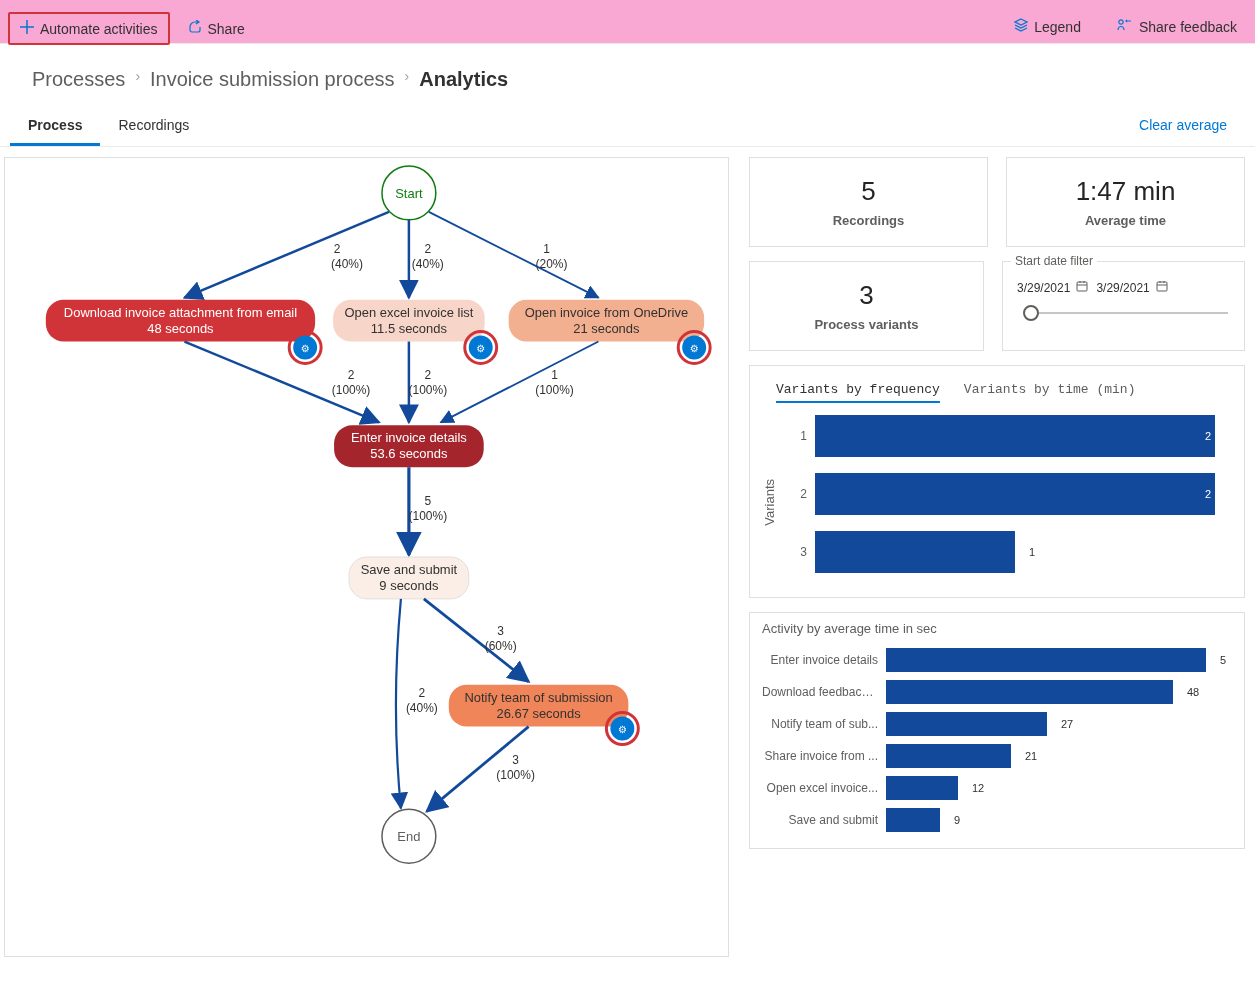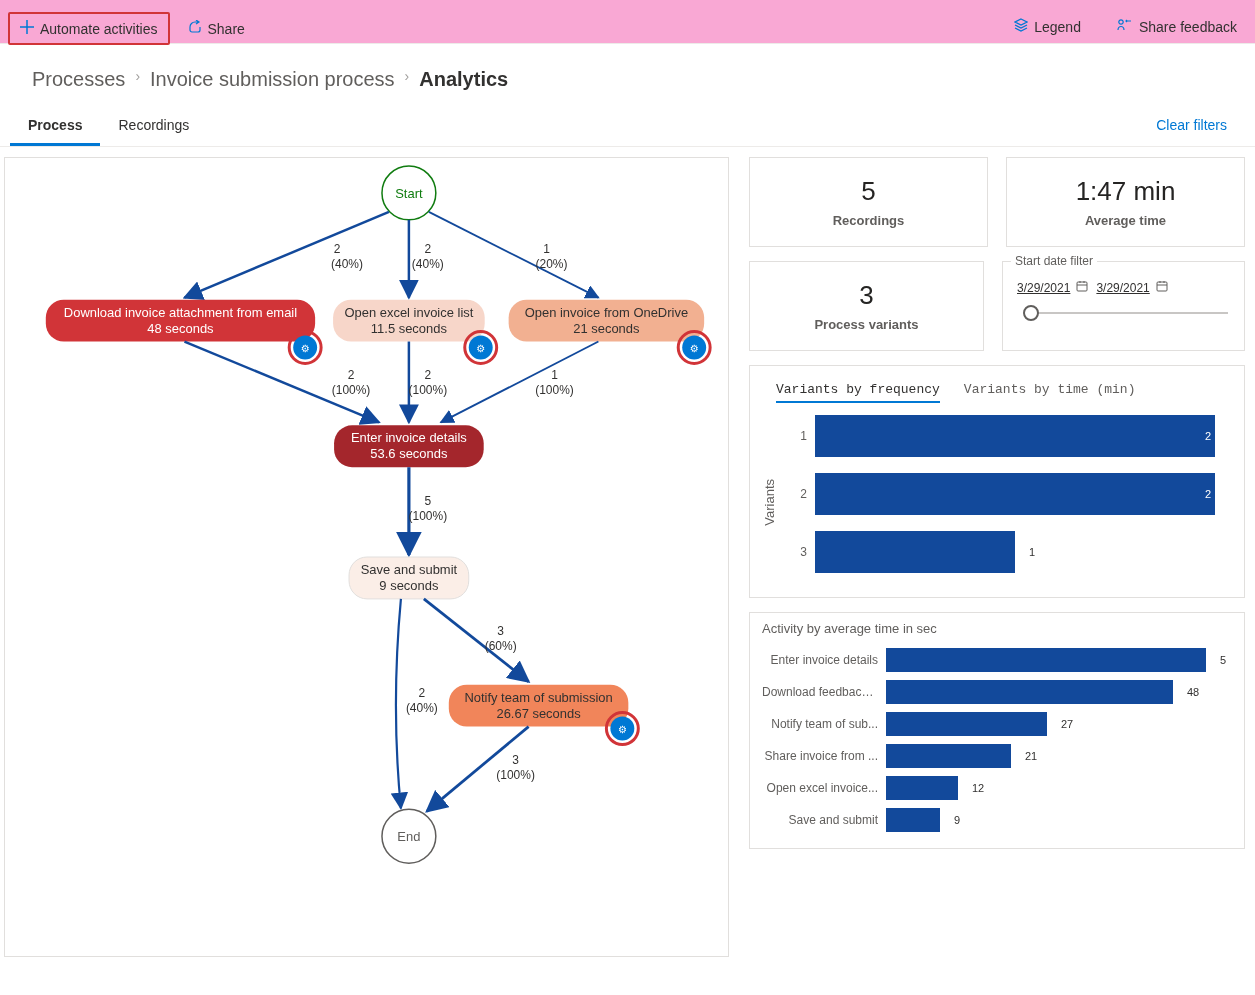--- a/index.html
+++ b/index.html
@@ -24,21 +24,21 @@
   
   .layout { display: flex; gap: 20px; padding: 10px 10px 10px 4px; }
   .process-canvas { flex: 1; border: 1px solid #e1dfdd; background: #fff; height: 800px; position: relative; }
   .right-col { width: 496px; display: flex; flex-direction: column; gap: 14px; }
   
   .stat-row { display: flex; gap: 18px; }
   .stat-card { flex: 1; border: 1px solid #e1dfdd; padding: 18px 10px; text-align: center; }
   .stat-card .big { font-size: 26px; color: #252423; }
   .stat-card .lbl { font-size: 13px; color: #605e5c; margin-top: 6px; font-weight: bold; }
   
-  .date-filter { flex: 1; border: 1px solid #e1dfdd; position: relative; padding: 18px 14px 14px; font-size: 12px; text-decoration: underline; }
+  .date-filter { flex: 1; border: 1px solid #e1dfdd; position: relative; padding: 18px 14px 14px; font-size: 12px; }
   .date-filter .legend-lbl { position: absolute; top: -8px; left: 8px; background: #fff; padding: 0 4px; font-size: 12px; color: #605e5c; }
   .date-filter .dates { display: flex; gap: 8px; margin-bottom: 10px; }
   .date-filter .dateval { display: flex; align-items: center; gap: 6px; font-size: 12px; }
   .date-filter .slider { position: relative; height: 16px; }
   .date-filter .track { position: absolute; top: 7px; left: 14px; right: 2px; height: 2px; background: #c8c6c4; }
   .date-filter .thumb { position: absolute; top: 0; left: 6px; width: 16px; height: 16px; border: 2px solid #605e5c; border-radius: 50%; background: #fff; }
   
   .panel { border: 1px solid #e1dfdd; padding: 8px 12px; }
   .panel .ptabs { display: flex; gap: 24px; margin: 4px 0 12px 14px; font-family: Liberation Mono, monospace; }
   .panel .ptab { font-size: 13px; padding: 4px 0; cursor: pointer; color: #605e5c; }
@@ -114,21 +114,21 @@
   <span style="cursor:pointer">Processes</span>
   <span class="chev">›</span>
   <span style="cursor:pointer">Invoice submission process</span>
   <span class="chev">›</span>
   <span class="current">Analytics</span>
 </div>
 
 <div class="tabs">
   <div class="tab active">Process</div>
   <div class="tab">Recordings</div>
-  <div class="clear-filters">Clear filters</div>
+  <div class="clear-filters">Clear average</div>
 </div>
 
 <div class="layout">
 
   <div class="process-canvas">
     <svg class="diagram" viewBox="0 0 715 800">
       <defs>
         <marker id="ah" viewBox="0 0 10 10" refX="9" refY="5" markerWidth="8" markerHeight="8" orient="auto">
             <path d="M0 0L10 5L0 10z" fill="#12499b"></path>
           </marker>

